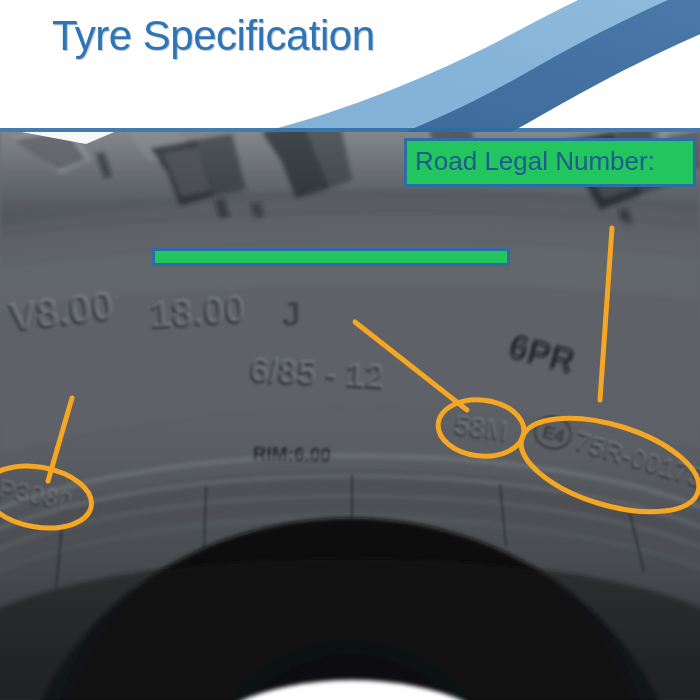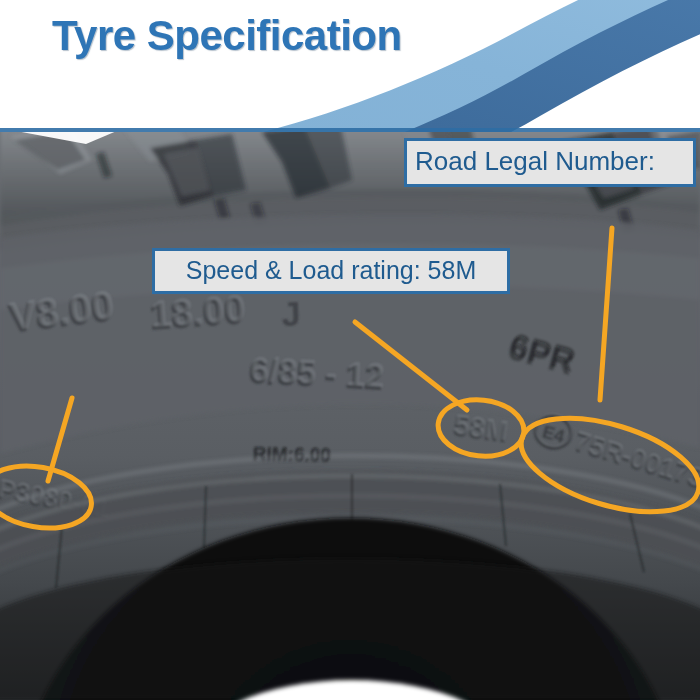--- a/index.html
+++ b/index.html
@@ -24,21 +24,21 @@
     width: 700px; height: 132px;
     overflow: hidden;
     background: #ffffff;
     z-index: 40;
   }
   #header-title {
     position: absolute;
     left: 52px;
     top: 12px;
     font-size: 42px;
-    font-weight: bold;
+    font-weight: normal;
     letter-spacing: -0.5px;
     color: #2E75B6;
     text-shadow: 1px 1px 1px rgba(120,140,160,0.55);
     white-space: nowrap;
     z-index: 6;
   }
   .header-svg {
     position: absolute;
     left: 0; top: 0;
     width: 700px; height: 132px;
@@ -65,21 +65,21 @@
     position: absolute;
     left: 0; top: 0;
     width: 700px; height: 700px;
     z-index: 50;
     pointer-events: none;
   }
 
   
   .callout {
     position: absolute;
-    background: #e5e5e5;
+    background: #22c55e;
     border: 3px solid #2E6DA4;
     color: #1F5B8F;
     z-index: 60;
     box-sizing: border-box;
     text-align: center;
     line-height: 1.12;
     white-space: nowrap;
   }
   #callout-road {
     left: 404px;
@@ -284,17 +284,16 @@
     <path d="M72,398 L48,481" stroke="#F5A623" stroke-width="5" fill="none" stroke-linecap="round"></path>
 
     <ellipse cx="38" cy="497" rx="54" ry="30" transform="rotate(10 38 497)" stroke="#F5A623" stroke-width="5" fill="none"></ellipse>
   </svg>
 
   <div class="callout" id="callout-road">
     <span class="cl-line">Road Legal Number:</span>
   </div>
 
   <div class="callout" id="callout-speed">
-    <span class="cl-line">Speed &amp; Load rating: 58M</span>
   </div>
 
 
 </div>
 
 </body></html>

